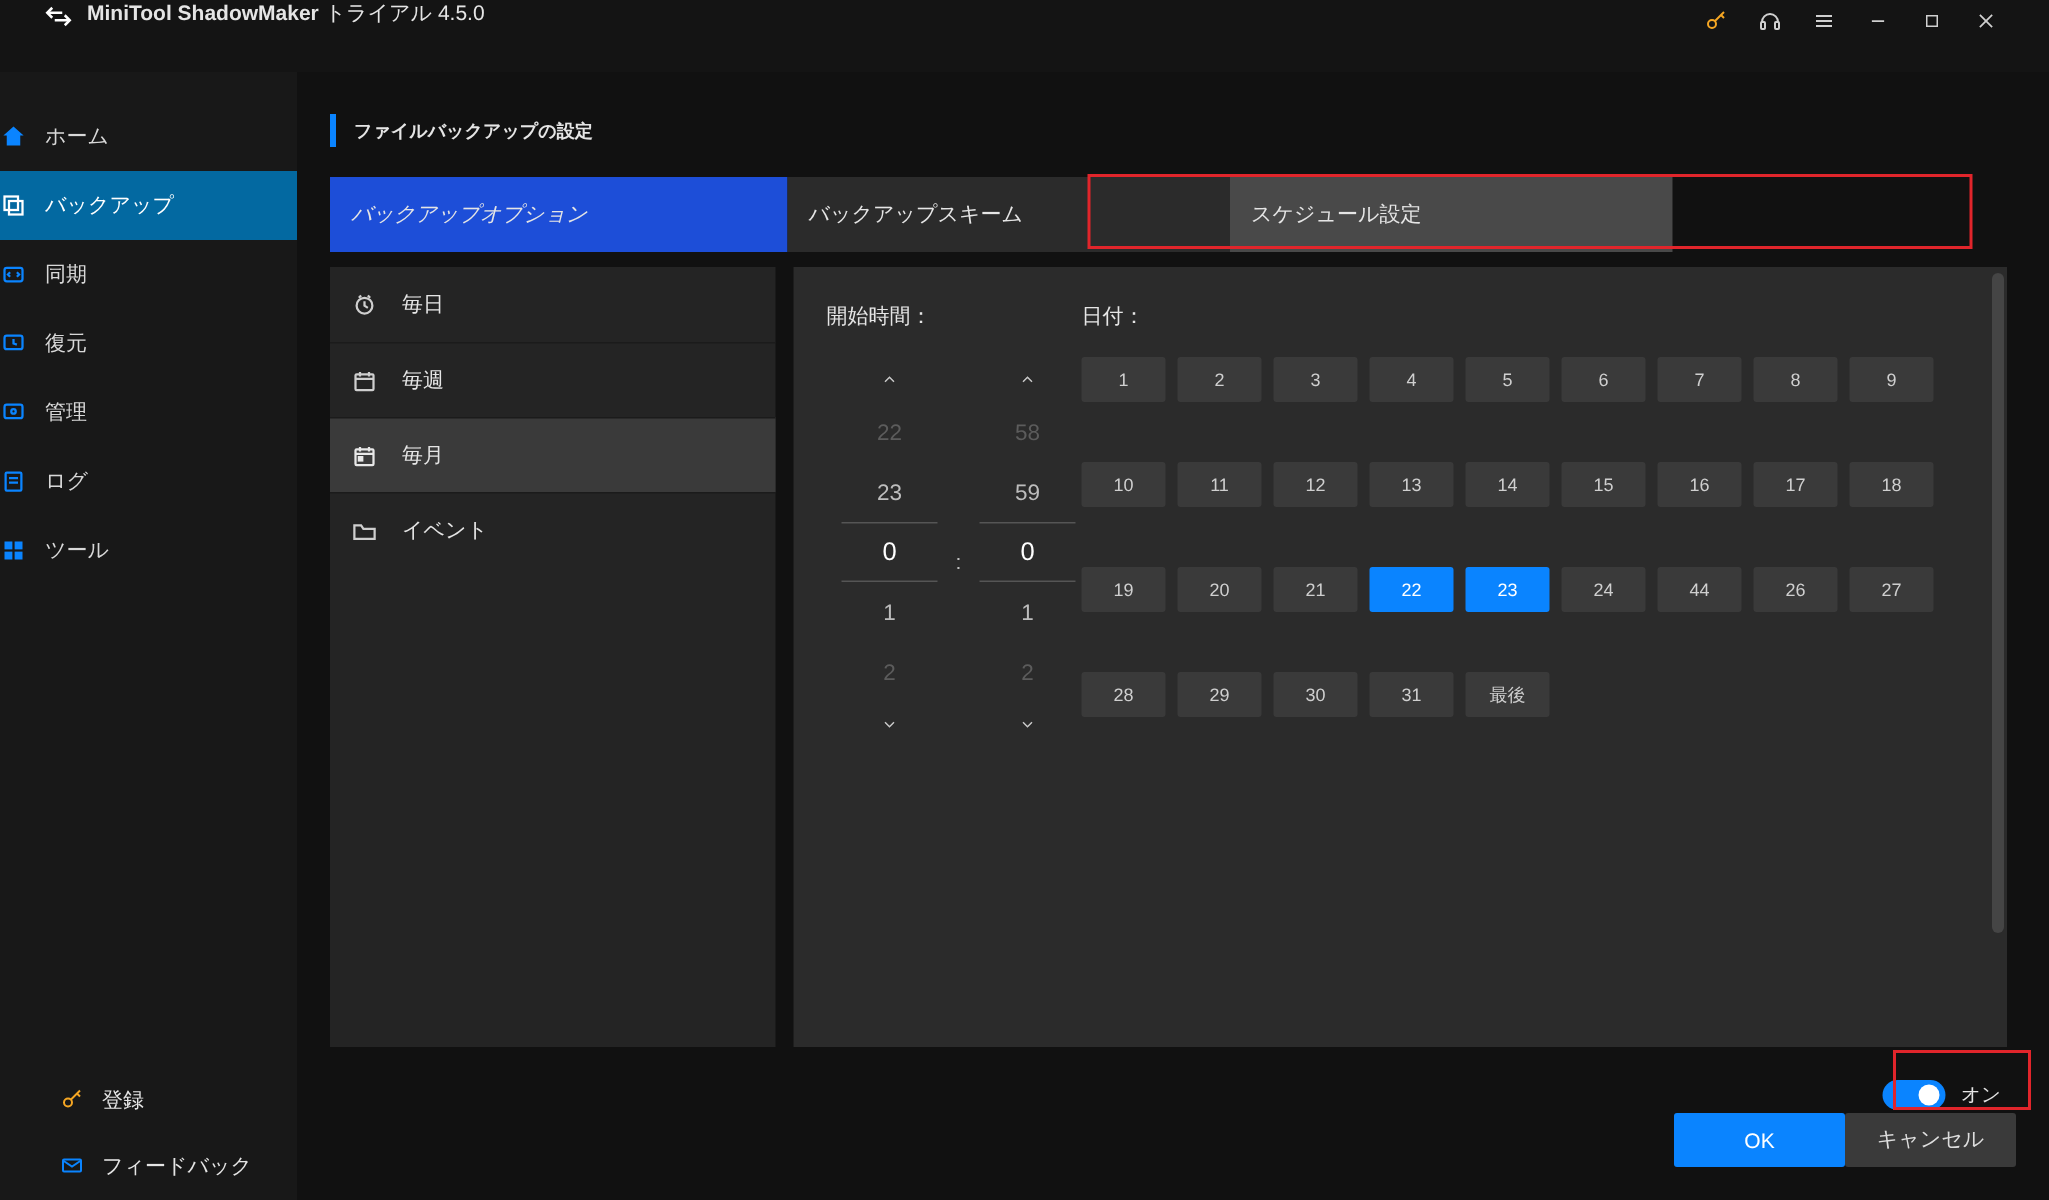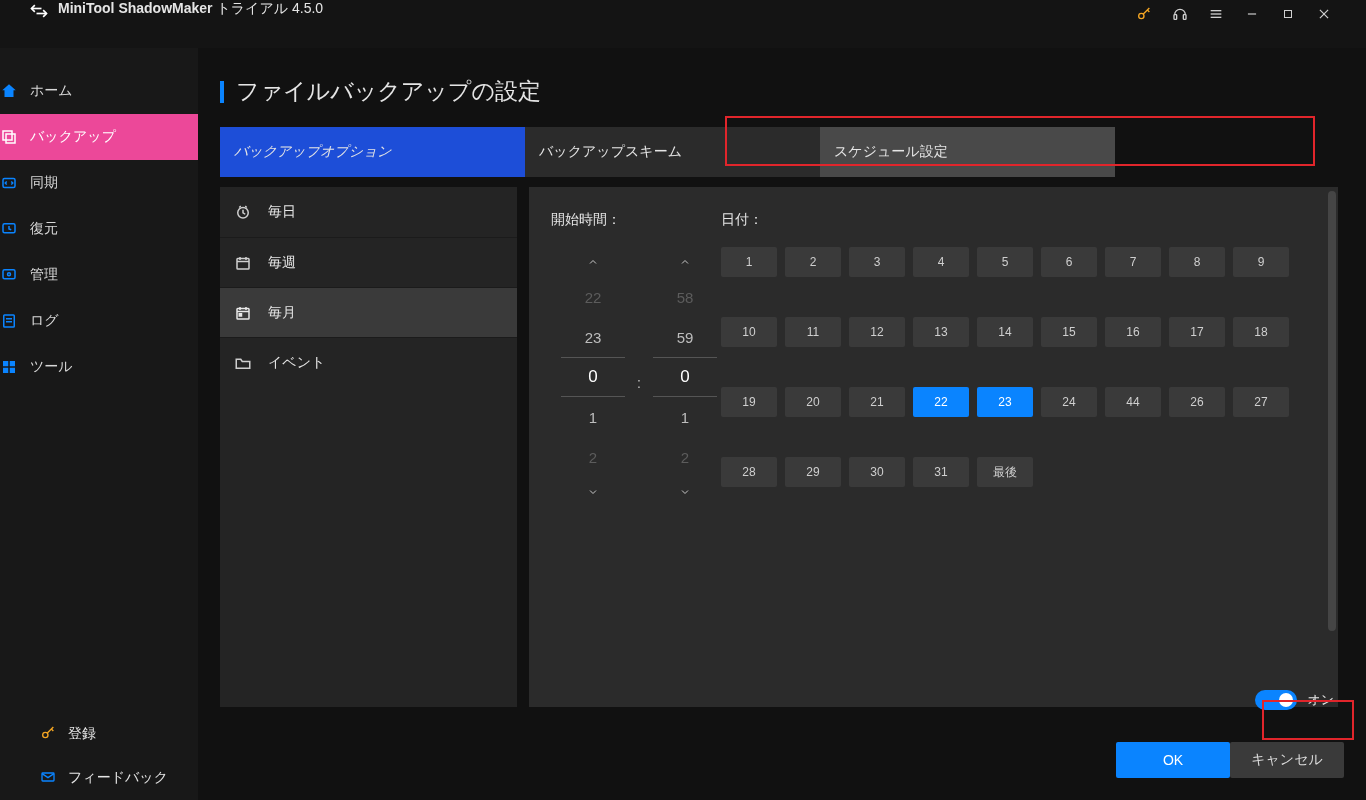--- a/index.html
+++ b/index.html
@@ -49,35 +49,35 @@
   }
   .nav-item {
     height: 46px;
     display: flex;
     align-items: center;
     font-size: 14px;
     color: #d8d8d8;
     cursor: pointer;
     gap: 12px;
   }
-  .nav-item.active { background: #ec4899; color: #fff; }
+  .nav-item.active { background: #0369a1; color: #fff; }
   .nav-item .ico { width: 18px; height: 18px; display:flex; align-items:center; justify-content:center; }
   .sidebar .spacer { flex: 1; }
   .sidebar .bottom-item { padding-left: 40px; height: 44px; display:flex; align-items:center; gap:12px; font-size:14px; cursor:pointer; }
 
   
   .content {
     flex: 1;
     background: #111111;
     padding: 28px 22px 0 22px;
     position: relative;
   }
   .page-title-row { display:flex; align-items:center; margin-bottom: 20px; }
   .page-title-row .bar { width: 4px; height: 22px; background:#0a84ff; margin-right: 12px; }
-  .page-title { font-size: 23px; font-weight: 400; }
+  .page-title { font-size: 12px; font-weight: 700; }
 
   
   .tabs {
     display: flex;
     height: 50px;
     width: 895px;
   }
   .tab {
     height: 50px;
     display: flex; align-items: center;
@@ -485,21 +485,21 @@
 
     <div class="footer">
       <div class="btn ok">
           <span>OK</span>
         </div>
       <div class="btn cancel">
           <span>キャンセル</span>
         </div>
     </div>
 
-    <div class="toggle-wrap" style="position:absolute; right:22px; bottom:84px;">
+    <div class="toggle-wrap" style="position:absolute; right:22px; bottom:54px;">
       <div class="toggle">
           <div class="knob"></div>
         </div>
       <span class="toggle-label">オン</span>
     </div>
     <div class="toggle-box-outline" style="right:12px; bottom:60px; width:92px; height:40px;"></div>
   </div>
 </div>
 
 </body></html>

